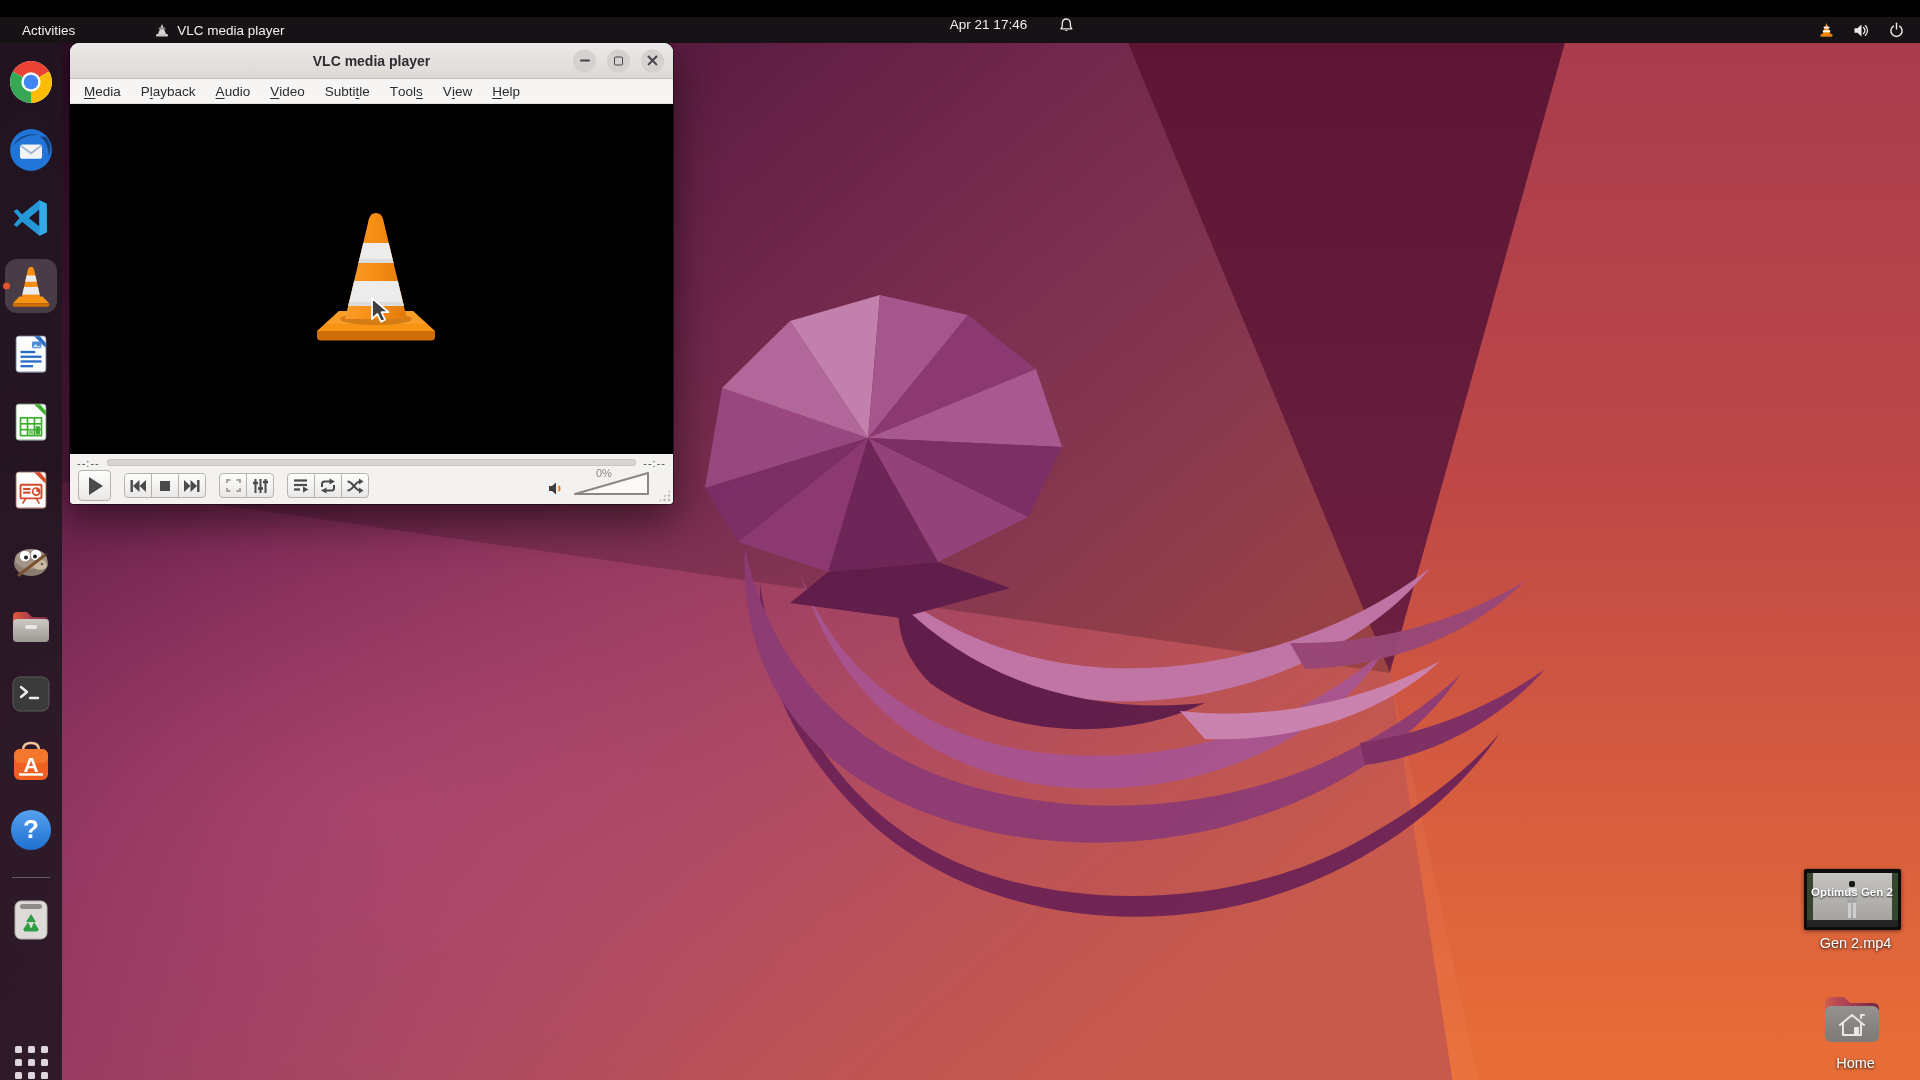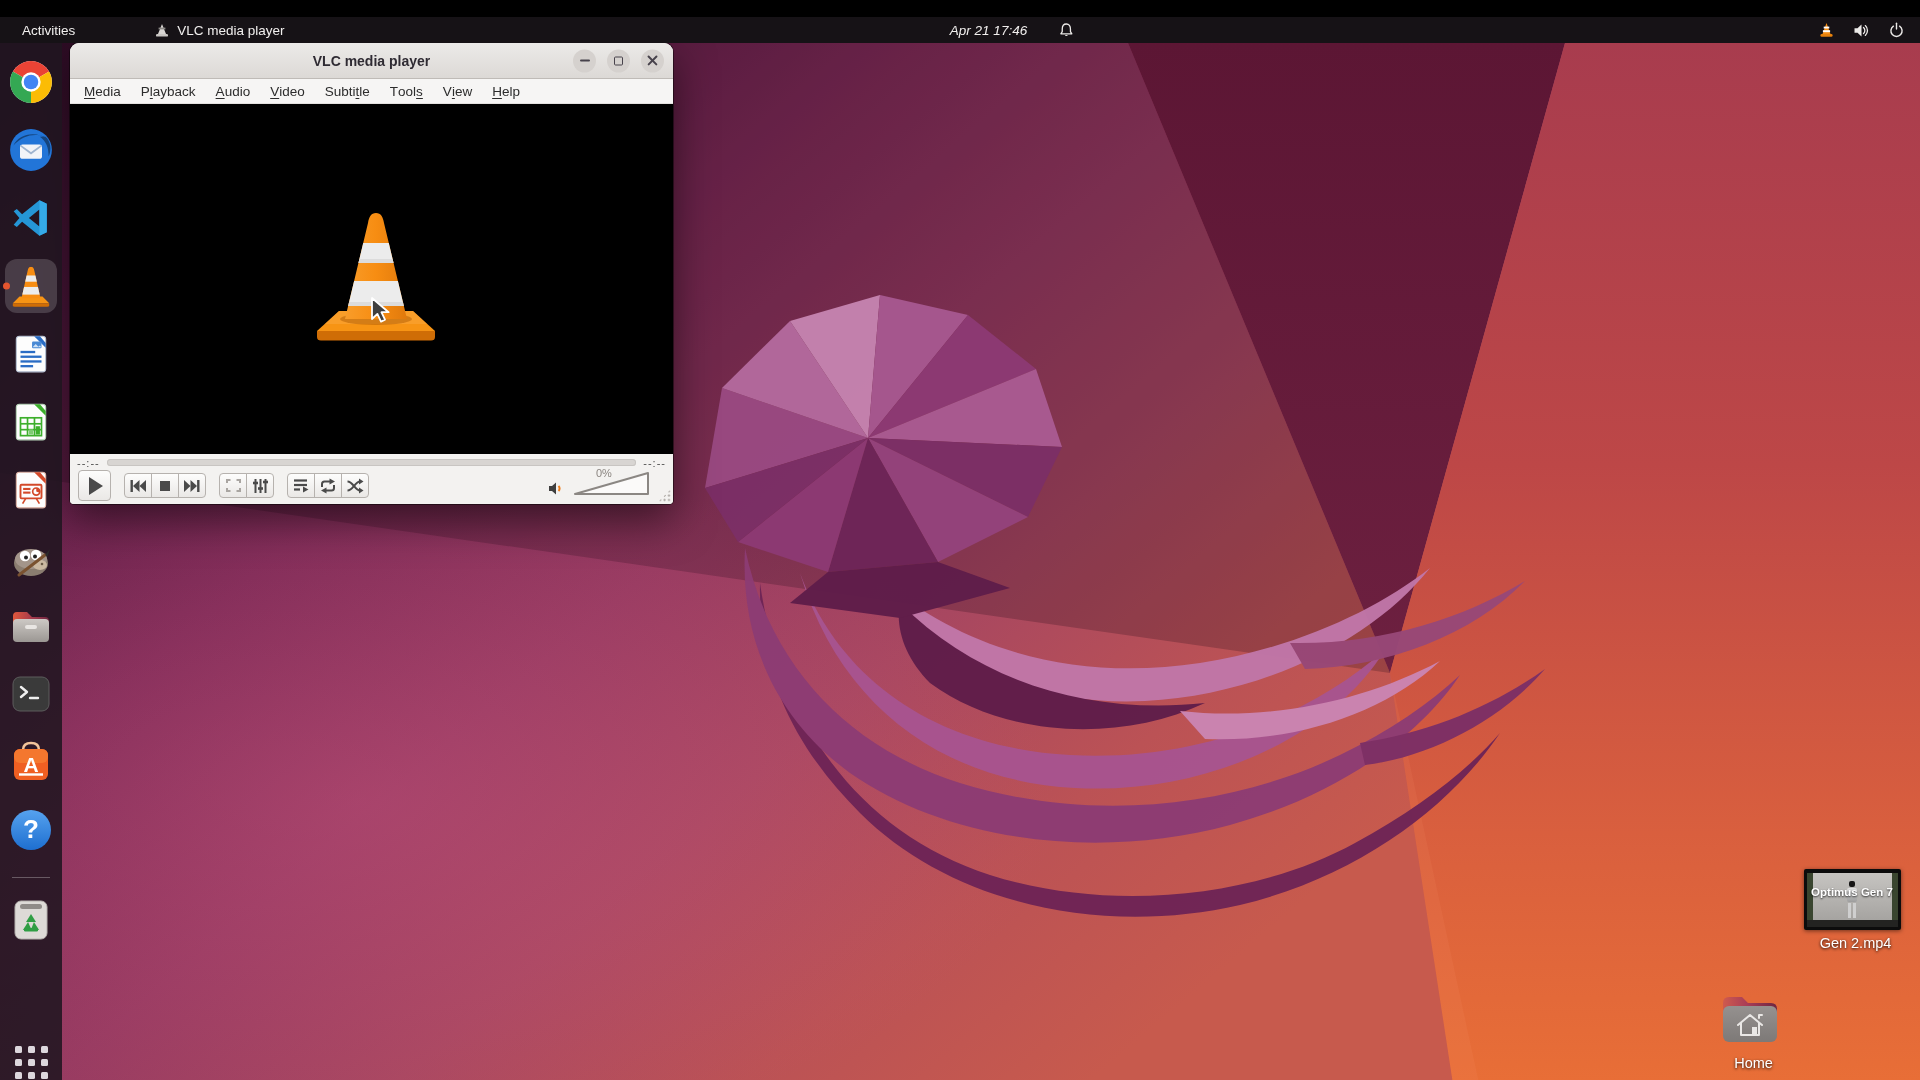--- a/index.html
+++ b/index.html
@@ -8,21 +8,21 @@
   .screen { position:relative; width:1920px; height:1080px; overflow:hidden;margin-top:17px; }
 
   
   .wallpaper { position:absolute; left:0; top:26px; width:1920px; height:1054px; }
 
   
   .topbar { position:absolute; left:0; top:0; width:1920px; height:26px; background:#161216;
     color:#f1efee; font-size:13.5px; display:flex; align-items:center; z-index:50; }
   .activities { padding:0 18px 0 22px; height:100%; display:flex; align-items:center; }
   .focused-app { display:flex; align-items:center; gap:8px; margin-left:62px; }
-  .clock-group { position:absolute; left:50%; transform:translateX(calc(-50% + 52px)); display:flex; align-items:center; gap:32px; height:100%;font-style:italic; }
+  .clock-group { position:absolute; left:50%; transform:translateX(calc(-50% + 52px)); display:flex; align-items:flex-start; gap:32px; height:100%; }
   .tray { margin-left:auto; display:flex; align-items:center; gap:19px; padding-right:16px; }
   .topbar svg { display:block; }
 
   
   .dock { position:absolute; left:0; top:26px; width:62px; height:1054px;
     background:rgba(32,22,32,0.88); z-index:40; display:flex; flex-direction:column;
     align-items:center; padding-top:16px; }
   .dock-item { position:relative; width:62px; height:46px; margin-bottom:22px;
     display:flex; align-items:center; justify-content:center; flex:0 0 auto; }
   .dock-item svg { display:block; }
@@ -98,21 +98,21 @@
   .thumb .hedge-l { position:absolute; left:3px; top:4px; bottom:9px; width:6px; background:#39452f; }
   .thumb .hedge-r { position:absolute; right:3px; top:4px; bottom:9px; width:6px; background:#39452f; }
   .thumb .floor { position:absolute; left:3px; right:3px; bottom:3px; height:7px; background:#232321; }
   .robot { position:absolute; left:50%; top:12px; transform:translateX(-50%); width:12px; height:38px; }
   .robot .head { width:6px; height:6px; background:#161616; margin:0 auto; border-radius:2px; }
   .robot .torso { width:10px; height:14px; background:linear-gradient(#e2e2e2,#9c9c9c); margin:1px auto 0; border-radius:2px; }
   .robot .legs { display:flex; justify-content:center; gap:2px; margin-top:1px; }
   .robot .legs i { width:3px; height:15px; background:#cfcfcf; }
   .thumb-caption { position:absolute; left:0; right:0; top:17px; text-align:center;
     font-size:11.5px; font-weight:bold; color:#fff; text-shadow:0 1px 2px rgba(0,0,0,0.8); }
-  .home { left:1688px; top:972px; width:124px; }
+  .home { left:1790px; top:972px; width:124px; }
 
   svg { shape-rendering:geometricPrecision; }
 </style>
 </head>
 <body>
 
 <div class="screen">
 
   <svg class="wallpaper" viewBox="0 0 1920 1054" preserveAspectRatio="none">
     <defs>
@@ -668,21 +668,21 @@
       <div class="wall"></div>
       <div class="floor"></div>
       <div class="robot">
         <div class="head"></div>
           <div class="torso"></div>
         <div class="legs">
             <i></i>
             <i></i>
           </div>
       </div>
-      <div class="thumb-caption">Optimus Gen 7</div>
+      <div class="thumb-caption">Optimus Gen 2</div>
     </div>
     <div class="di-label">Gen 2.mp4</div>
   </div>
 
   <div class="desktop-icon home">
     <span>
       <svg width="64" height="57" viewBox="0 0 64 57">
         <defs>
           <linearGradient id="homeFlapG" x1="0" y1="0" x2="1" y2="0">
             <stop offset="0" stop-color="#cf5a4e"></stop>

